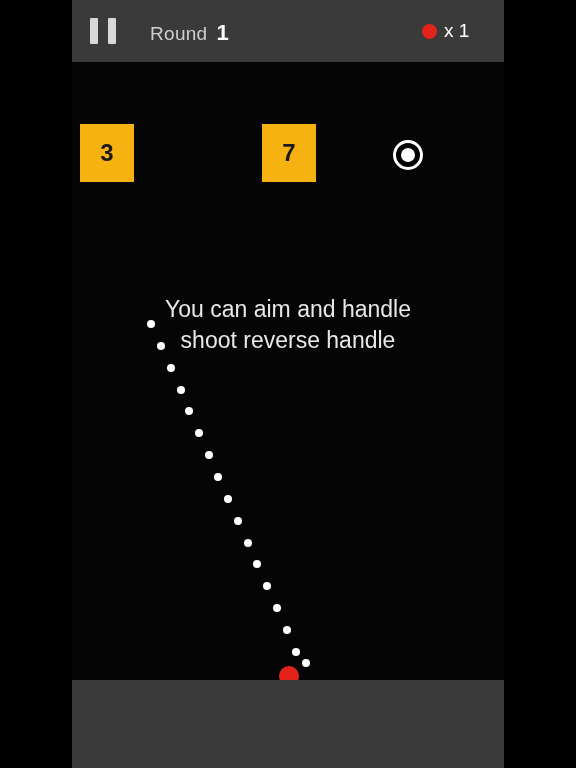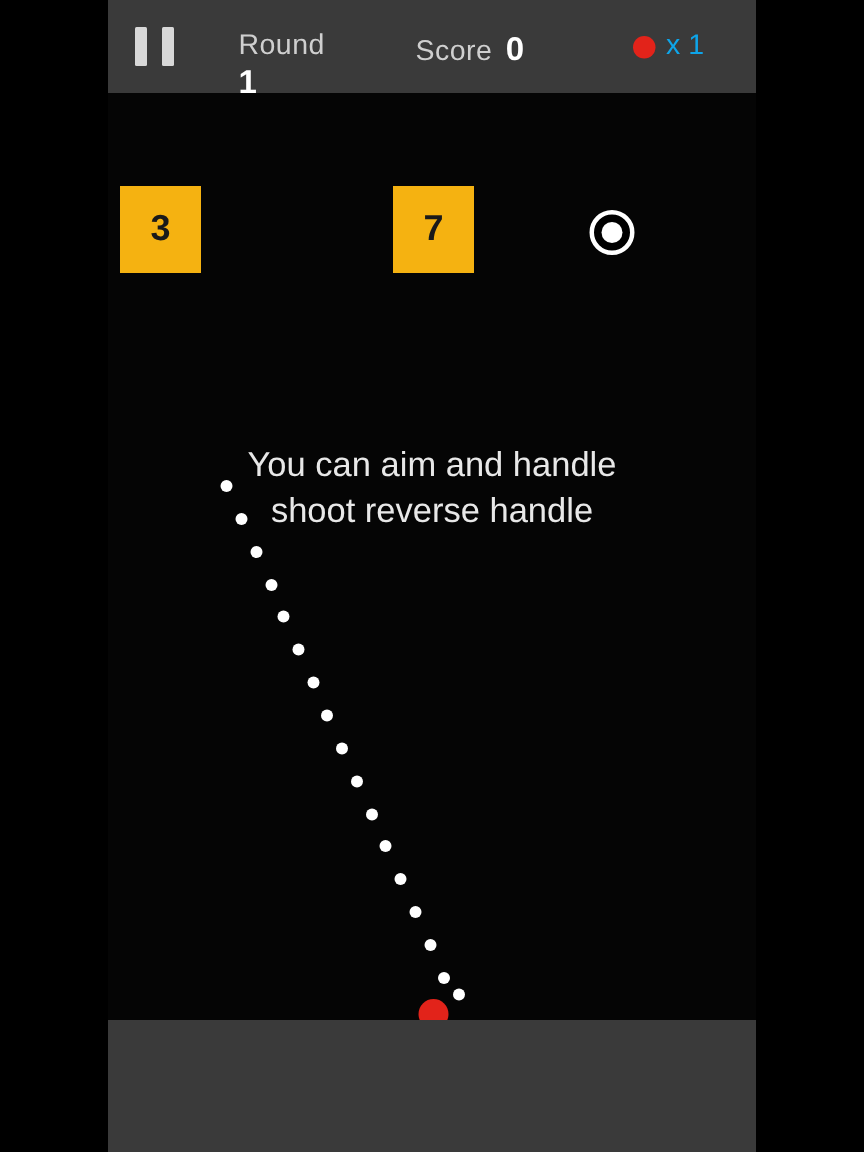--- a/index.html
+++ b/index.html
@@ -67,35 +67,35 @@
     font-size: 19px;
     letter-spacing: 0.3px;
     color: #cfcfcf;
   }
   .hud-value {
     font-size: 22px;
     font-weight: bold;
     color: #ffffff;
     margin-left: 9px;
   }
-  #round-group { left: 78px; top: 20px; flex-direction: column; }
+  #round-group { left: 78px; top: 20px; }
   #score-group { left: 205px; top: 20px; }
   #lives-group { left: 350px; top: 20px; }
 
   .life-dot {
     width: 15px;
     height: 15px;
     border-radius: 50%;
     background: #e2231a;
     align-self: center;
     margin-right: 7px;
   }
   .lives-text {
     font-size: 19px;
-    color: #0ea5e9;
+    color: #ffffff;
   }
 
   
   .field {
     position: absolute;
     left: 0;
     top: 62px;
     width: 432px;
     height: 618px;
     background: #050505;
@@ -182,24 +182,20 @@
       <div class="pause-btn">
         <div class="bar"></div>
         <div class="bar"></div>
       </div>
 
       <div class="hud-group" id="round-group">
         <span class="hud-label">Round</span>
         <span class="hud-value">1</span>
       </div>
 
-      <div class="hud-group" id="score-group">
-        <span class="hud-label">Score</span>
-        <span class="hud-value">0</span>
-      </div>
 
       <div class="hud-group" id="lives-group">
         <span class="life-dot"></span>
         <span class="lives-text">x 1</span>
       </div>
     </div>
 
     <div class="field" id="field">
       <div class="hint" id="hint-block">
         <div>You can aim and handle</div>

